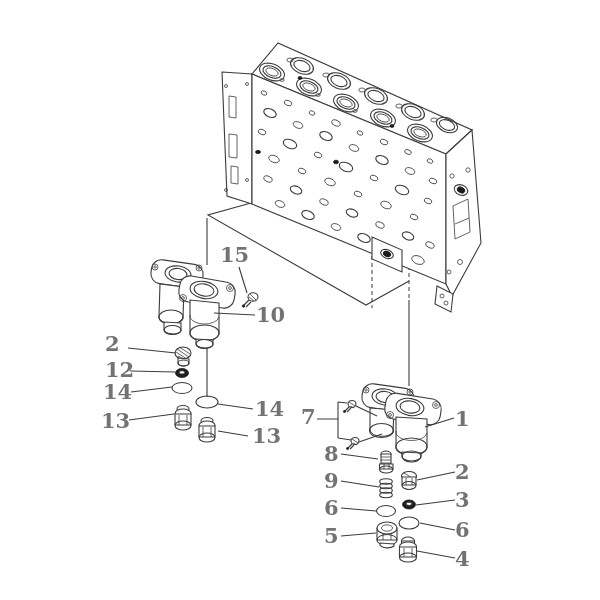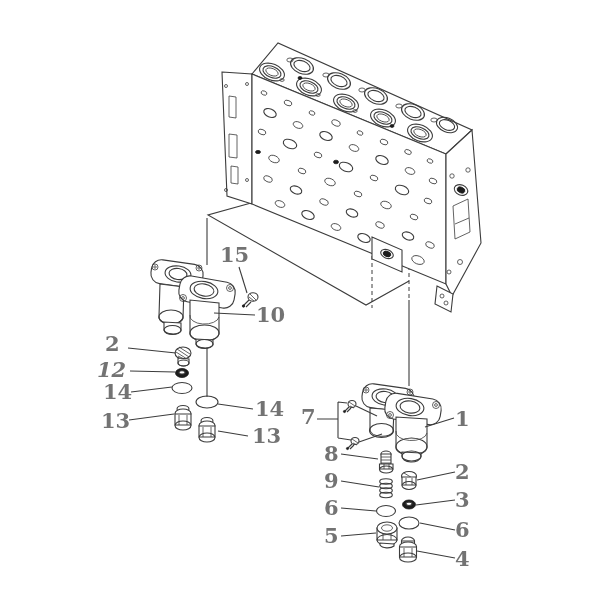--- a/index.html
+++ b/index.html
@@ -439,21 +439,21 @@
     <path class="ln" d="M455,472 L417,480"></path>
     <path class="ln" d="M455,500 L416,505"></path>
     <path class="ln" d="M455,530 L420,523"></path>
     <path class="ln" d="M455,558 L417,551"></path>
   </g>
 </svg>
 
 <div class="callout" style="left:220px;top:244px;">15</div>
 <div class="callout" style="left:256px;top:304px;">10</div>
 <div class="callout" style="left:105px;top:333px;">2</div>
-<div class="callout" style="left:97px;top:359px;font-style:italic;">12</div>
+<div class="callout" style="left:105px;top:359px;">12</div>
 <div class="callout" style="left:103px;top:381px;">14</div>
 <div class="callout" style="left:101px;top:410px;">13</div>
 <div class="callout" style="left:255px;top:398px;">14</div>
 <div class="callout" style="left:252px;top:425px;">13</div>
 <div class="callout" style="left:301px;top:406px;">7</div>
 <div class="callout" style="left:455px;top:408px;">1</div>
 <div class="callout" style="left:324px;top:443px;">8</div>
 <div class="callout" style="left:455px;top:461px;">2</div>
 <div class="callout" style="left:324px;top:470px;">9</div>
 <div class="callout" style="left:455px;top:489px;">3</div>

